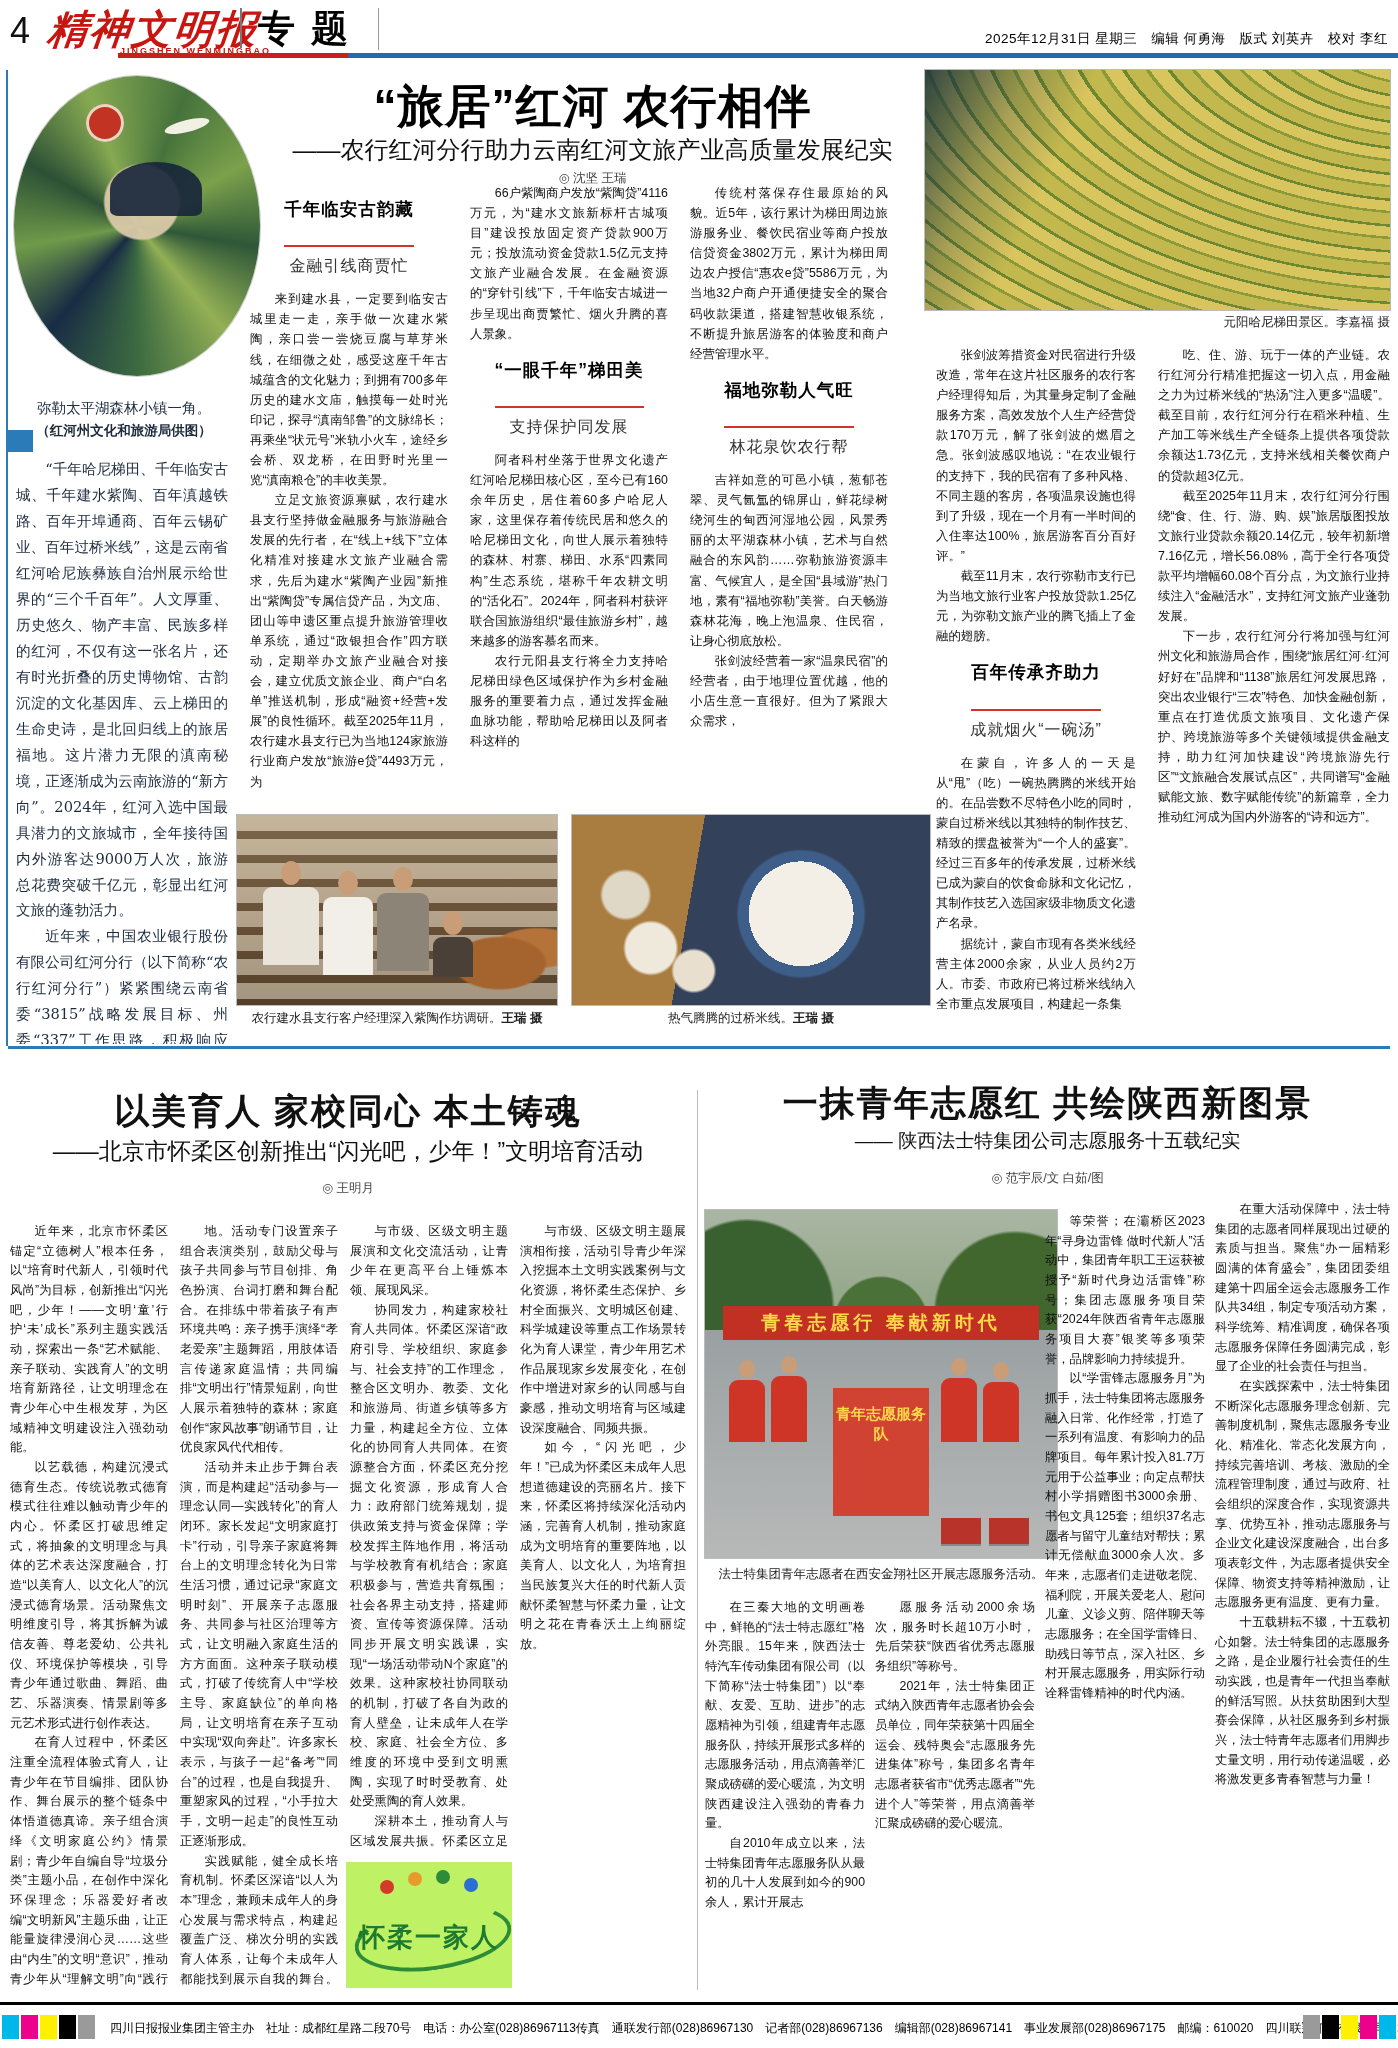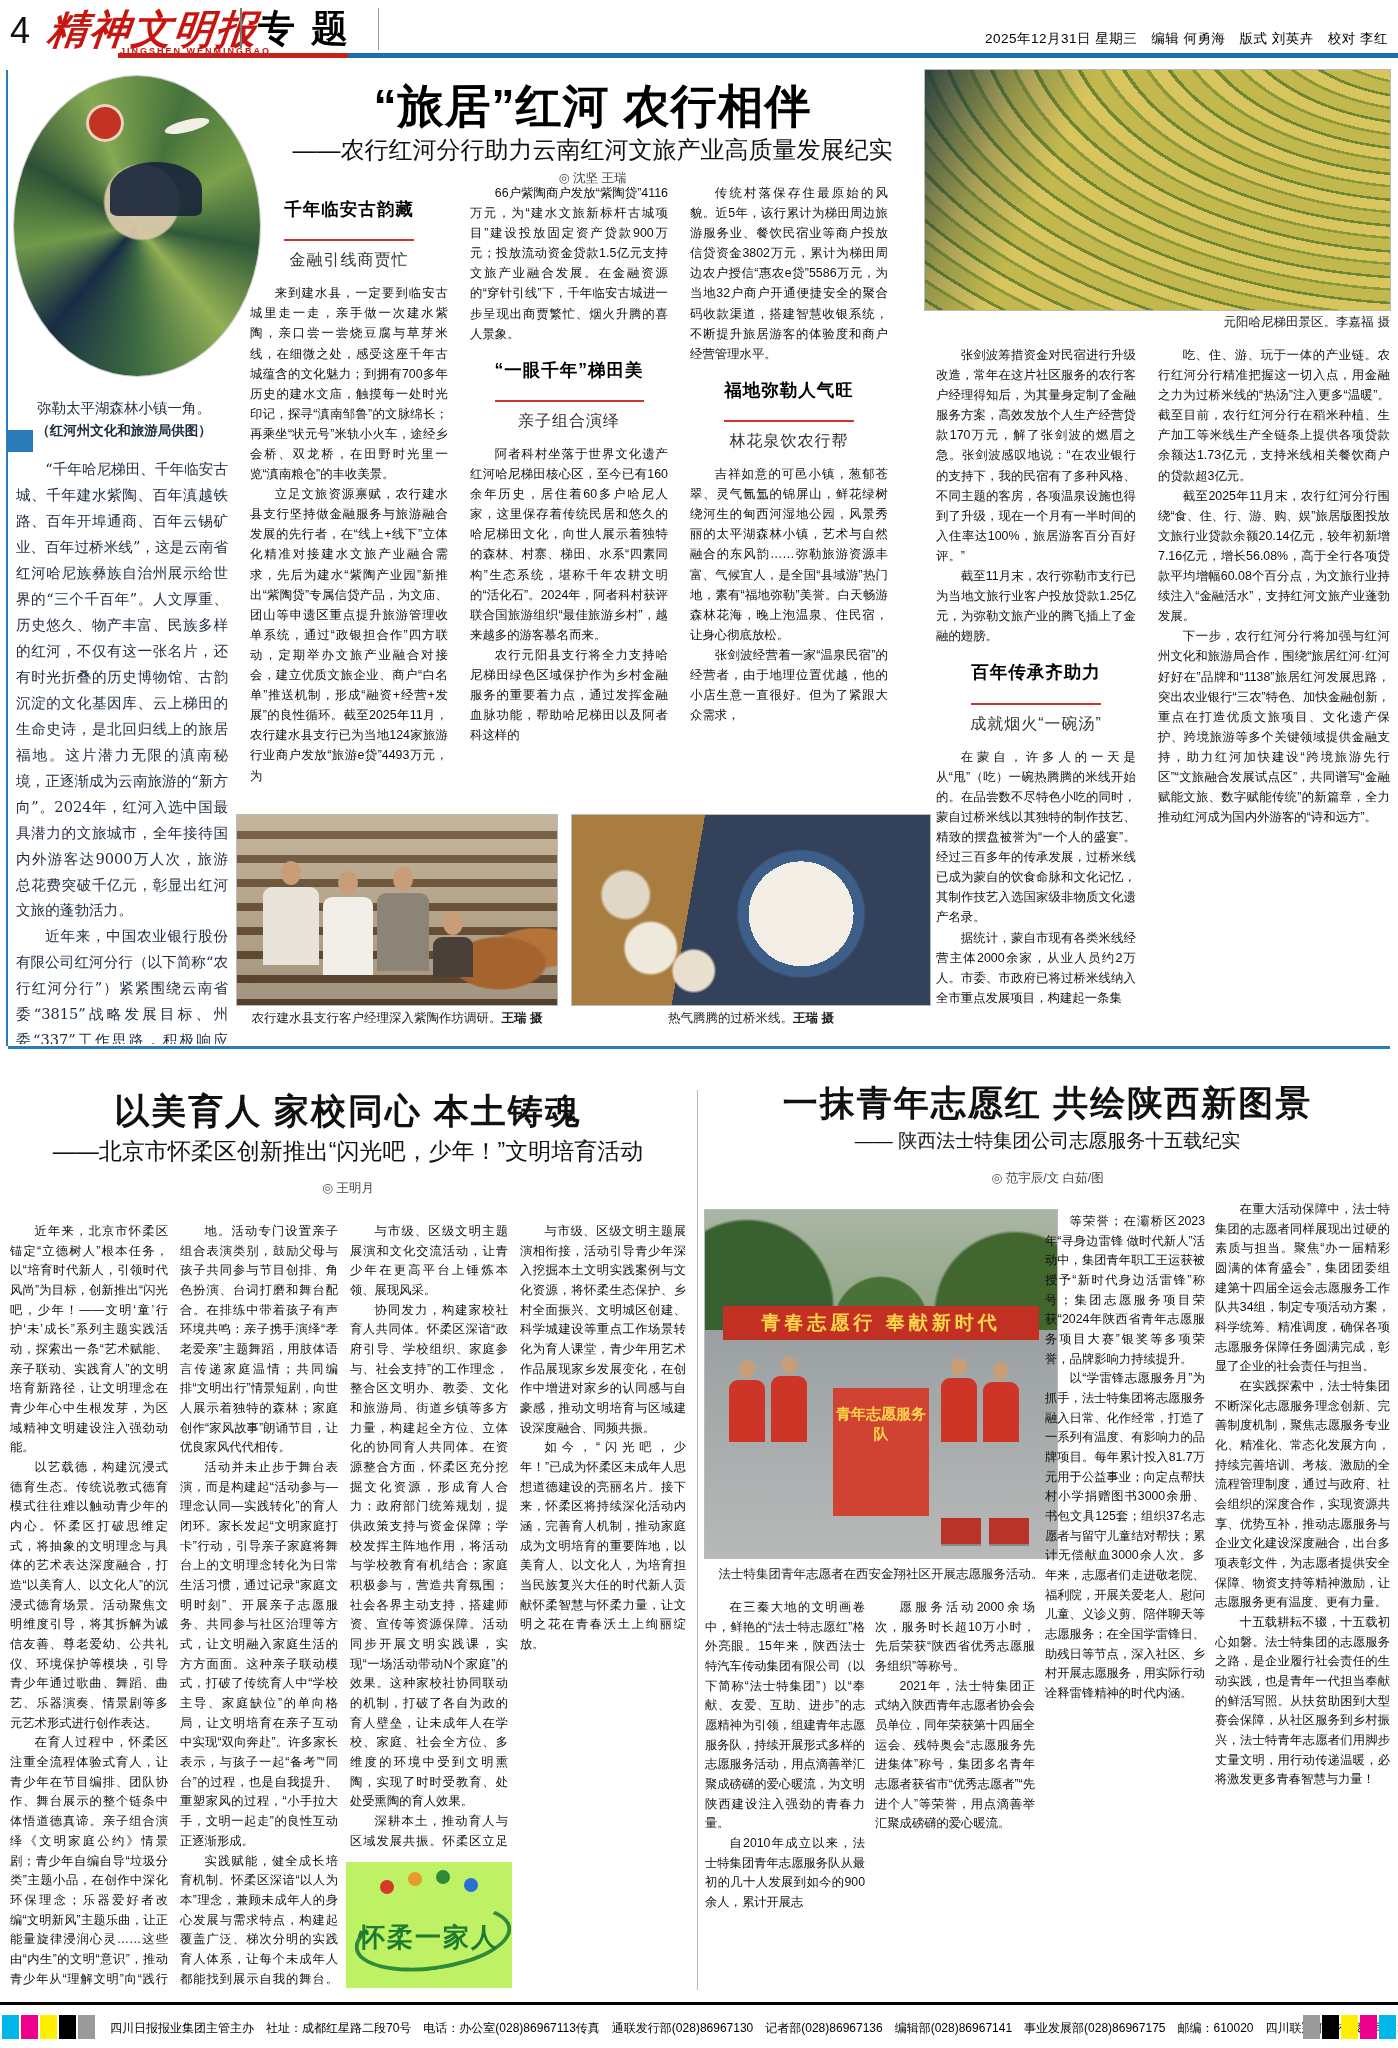--- a/index.html
+++ b/index.html
@@ -58,21 +58,21 @@
   
   .col{position:absolute;text-align:justify;font-size:12.4px;line-height:1.62;color:#101010;overflow:hidden;}
   .col p{margin:0;text-indent:2em;}
   .colA{left:250px;top:183px;width:198px;height:628px;}
   .colB{left:470px;top:183px;width:198px;height:628px;}
   .colC{left:690px;top:183px;width:198px;height:628px;}
   .colD{left:936px;top:345px;width:200px;height:692px;}
   .colE{left:1158px;top:345px;width:232px;height:692px;}
   .subhead{text-align:center;margin:12px 0 10px;text-indent:0;}
   .subhead .sh1{display:inline-block;font-size:17.5px;font-weight:bold;color:#000;
-      padding-bottom:16px;border-bottom:2.5px solid #d0342c;letter-spacing:1px;}
+      padding-bottom:22px;border-bottom:2.5px solid #d0342c;letter-spacing:1px;}
   .subhead .sh2{display:block;font-size:16px;color:#333;margin-top:6px;letter-spacing:1px;}
 
   
   .photo{position:absolute;overflow:hidden;box-shadow:0 0 0 1px #bbb;}
   .pottery{left:237px;top:815px;width:320px;height:190px;
       background:
         radial-gradient(ellipse at 82% 78%, #a5642e 0 12%, rgba(0,0,0,0) 13%),
         radial-gradient(ellipse at 94% 70%, #b5733a 0 10%, rgba(0,0,0,0) 11%),
         repeating-linear-gradient(180deg, rgba(235,225,205,.55) 0 16px, rgba(92,72,52,.45) 16px 24px),
         linear-gradient(180deg,#96805f 0%,#6d5335 60%,#4c3722 100%);}
@@ -188,21 +188,21 @@
       <span class="sh2">金融引线商贾忙</span>
     </div>
     <p>来到建水县，一定要到临安古城里走一走，亲手做一次建水紫陶，亲口尝一尝烧豆腐与草芽米线，在细微之处，感受这座千年古城蕴含的文化魅力；到拥有700多年历史的建水文庙，触摸每一处时光印记，探寻“滇南邹鲁”的文脉绵长；再乘坐“状元号”米轨小火车，途经乡会桥、双龙桥，在田野时光里一览“滇南粮仓”的丰收美景。</p>
     <p>立足文旅资源禀赋，农行建水县支行坚持做金融服务与旅游融合发展的先行者，在“线上+线下”立体化精准对接建水文旅产业融合需求，先后为建水“紫陶产业园”新推出“紫陶贷”专属信贷产品，为文庙、团山等申遗区重点提升旅游管理收单系统，通过“政银担合作”四方联动，定期举办文旅产业融合对接会，建立优质文旅企业、商户“白名单”推送机制，形成“融资+经营+发展”的良性循环。截至2025年11月，农行建水县支行已为当地124家旅游行业商户发放“旅游e贷”4493万元，为</p>
   </div>
 
   <div class="col colB">
     <p>66户紫陶商户发放“紫陶贷”4116万元，为“建水文旅新标杆古城项目”建设投放固定资产贷款900万元；投放流动资金贷款1.5亿元支持文旅产业融合发展。在金融资源的“穿针引线”下，千年临安古城进一步呈现出商贾繁忙、烟火升腾的喜人景象。</p>
     <div class="subhead">
       <span class="sh1">“一眼千年”梯田美</span>
-      <span class="sh2">亲子组合演绎</span>
+      <span class="sh2">支持保护同发展</span>
     </div>
     <p>阿者科村坐落于世界文化遗产红河哈尼梯田核心区，至今已有160余年历史，居住着60多户哈尼人家，这里保存着传统民居和悠久的哈尼梯田文化，向世人展示着独特的森林、村寨、梯田、水系“四素同构”生态系统，堪称千年农耕文明的“活化石”。2024年，阿者科村获评联合国旅游组织“最佳旅游乡村”，越来越多的游客慕名而来。</p>
     <p>农行元阳县支行将全力支持哈尼梯田绿色区域保护作为乡村金融服务的重要着力点，通过发挥金融血脉功能，帮助哈尼梯田以及阿者科这样的</p>
   </div>
 
   <div class="col colC">
     <p>传统村落保存住最原始的风貌。近5年，该行累计为梯田周边旅游服务业、餐饮民宿业等商户投放信贷资金3802万元，累计为梯田周边农户授信“惠农e贷”5586万元，为当地32户商户开通便捷安全的聚合码收款渠道，搭建智慧收银系统，不断提升旅居游客的体验度和商户经营管理水平。</p>
     <div class="subhead">
       <span class="sh1">福地弥勒人气旺</span>
       <span class="sh2">林花泉饮农行帮</span>

